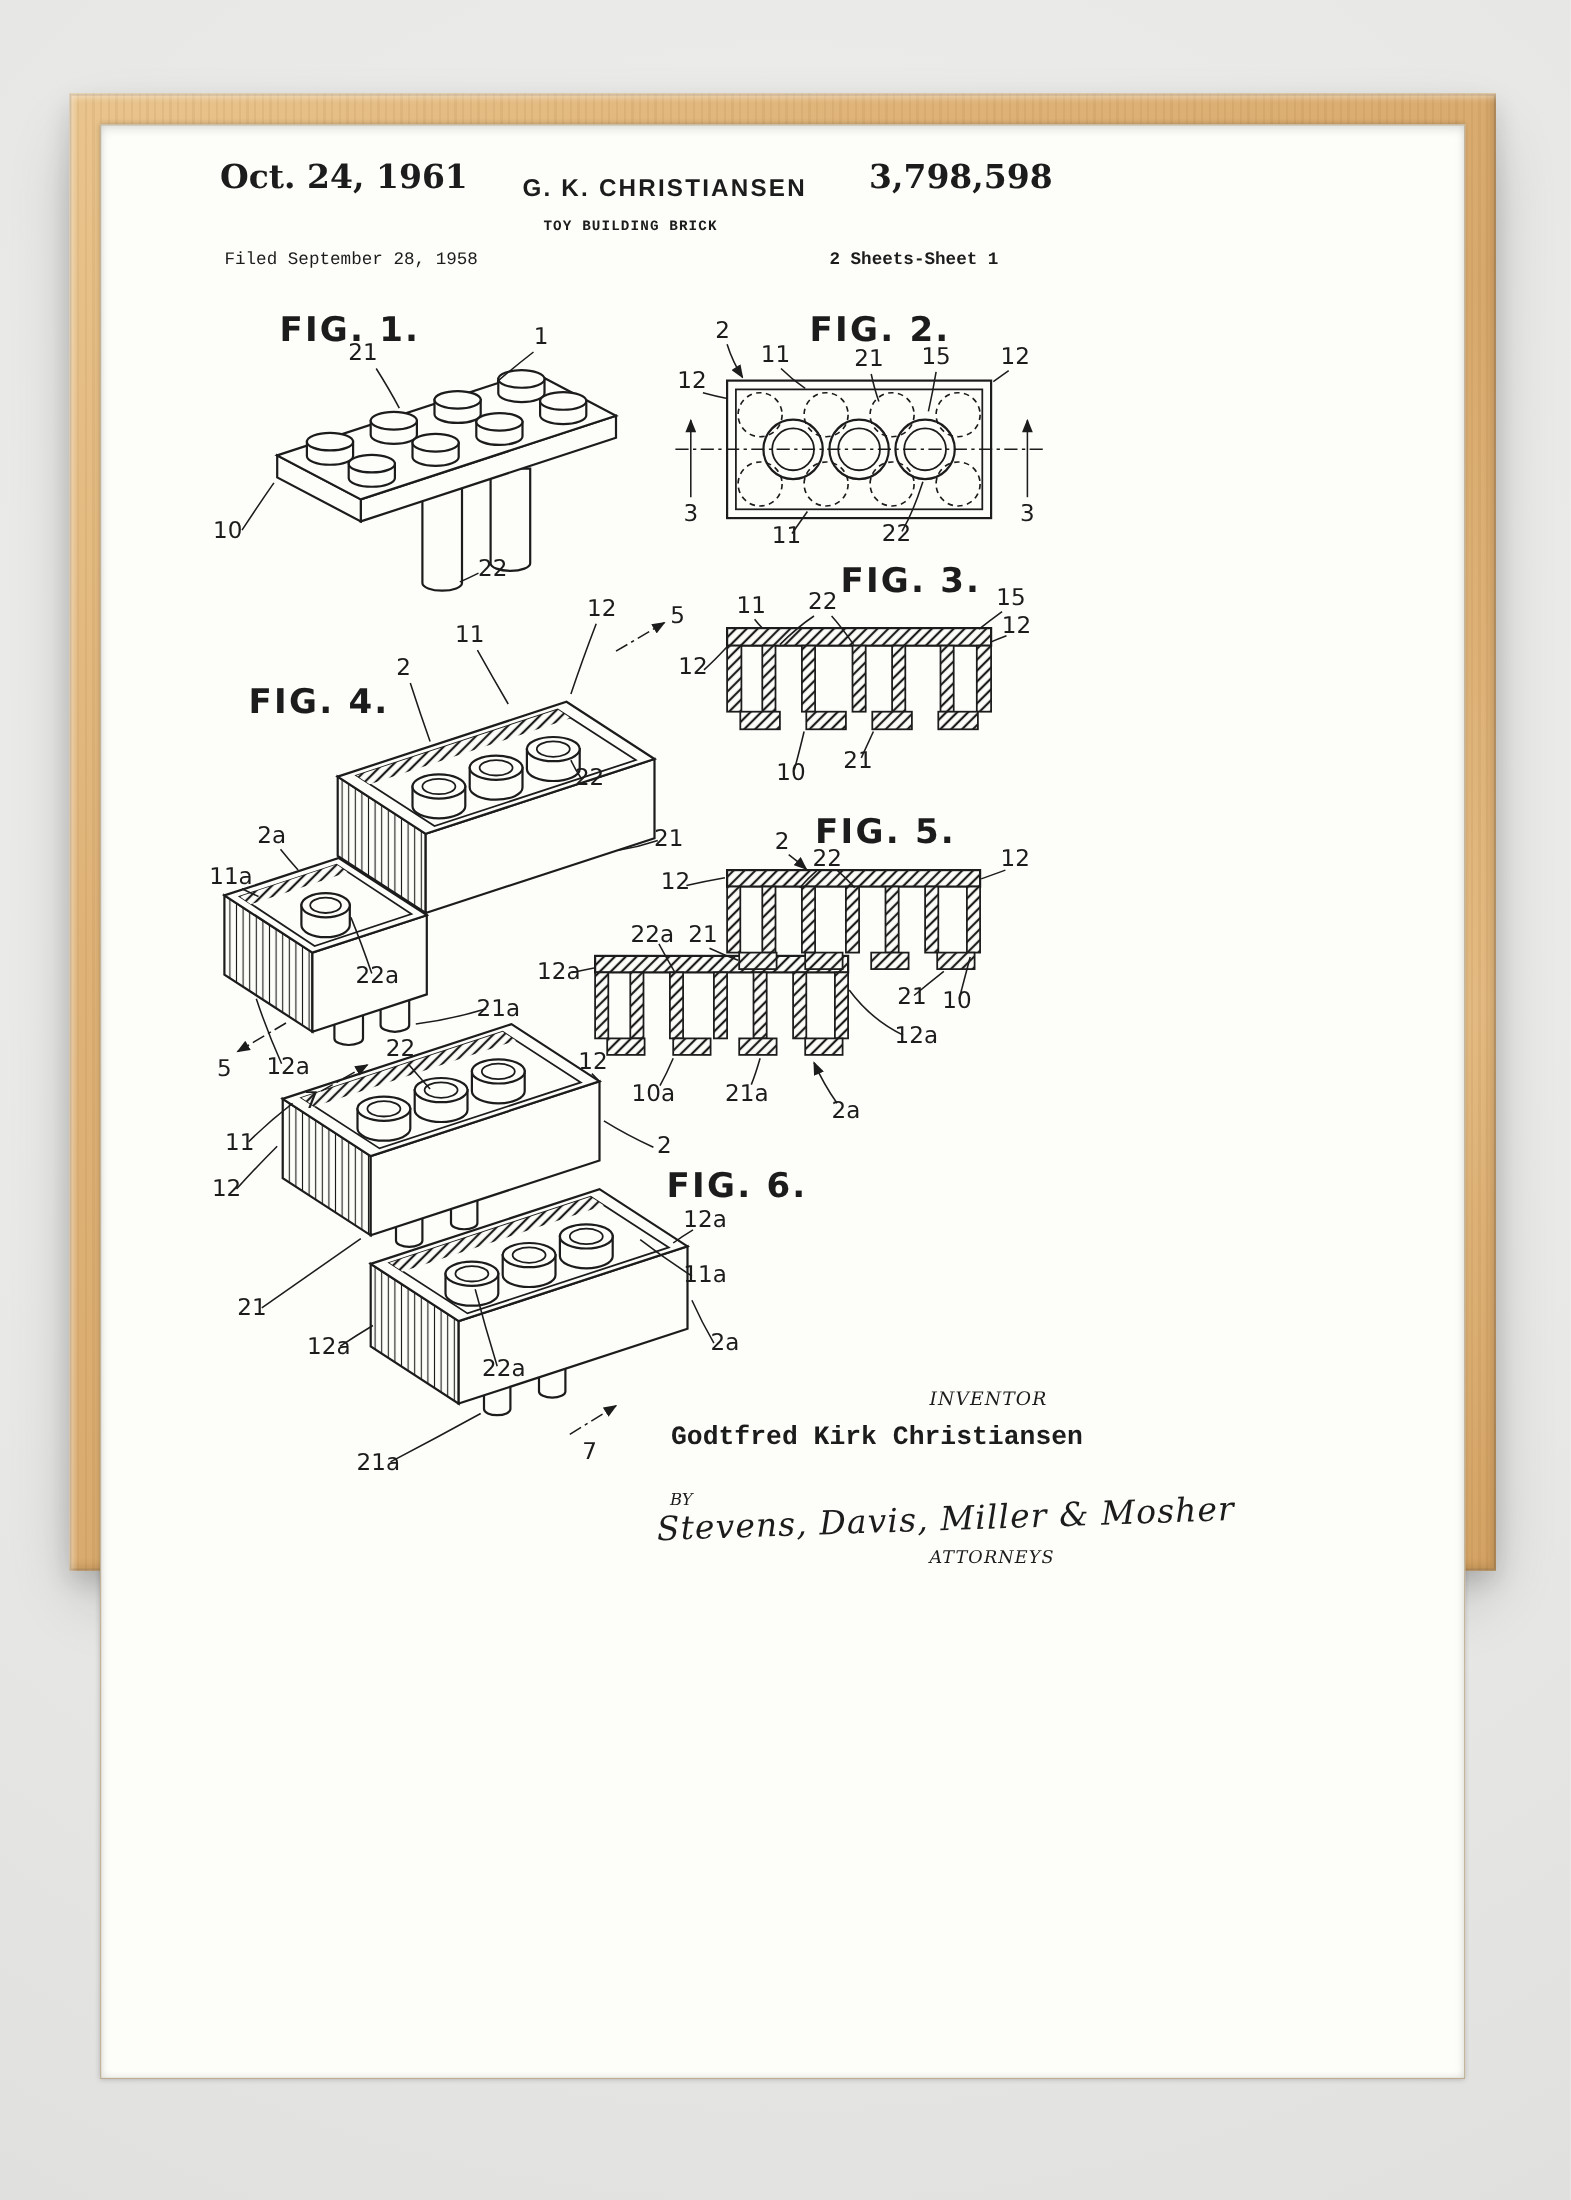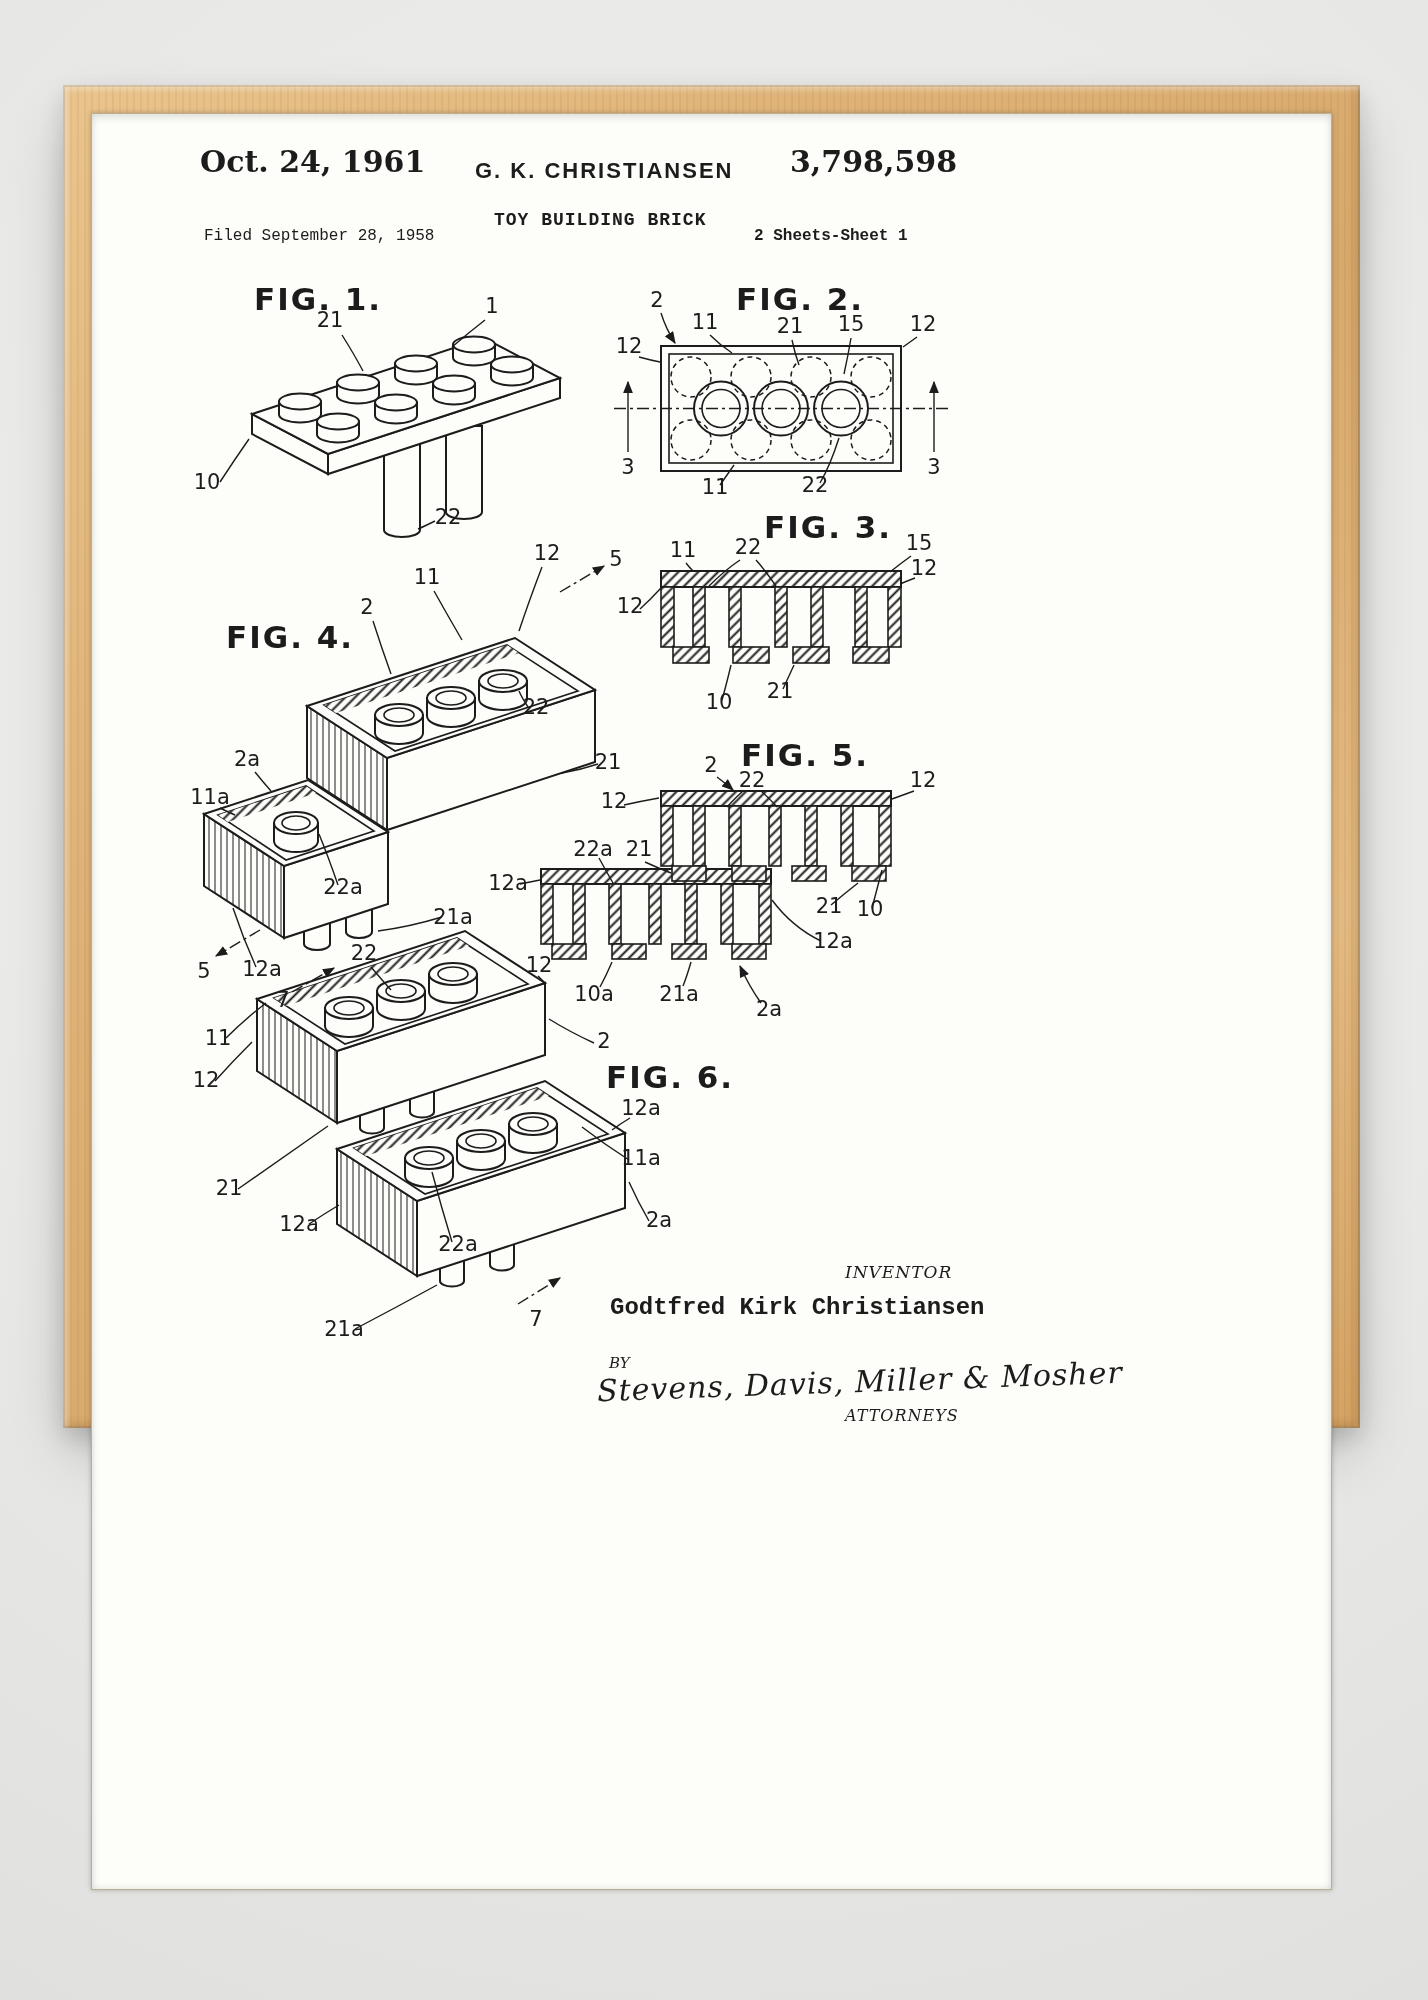--- a/index.html
+++ b/index.html
@@ -43,21 +43,21 @@
   #drawing .figlabel{font-family:"DejaVu Sans",sans-serif;font-size:31px;font-weight:bold;letter-spacing:2px;}
 </style>
 </head>
 <body>
 
 <div class="frame">
   <div class="paper">
 
     <div class="t serifB" style="left:108px;top:30px;font-size:30px;">Oct. 24, 1961</div>
     <div class="t" style="left:368px;top:44px;font-size:22px;font-weight:bold;letter-spacing:2px;margin-left:15px;">G. K. CHRISTIANSEN</div>
-    <div class="t mono" style="left:402px;top:96px;font-size:18px;font-weight:bold;letter-spacing:1px;text-align:center;">TOY BUILDING BRICK</div>
+    <div class="t mono" style="left:402px;top:84px;font-size:13px;font-weight:bold;letter-spacing:1px;text-align:center;">TOY BUILDING BRICK</div>
     <div class="t serifB" style="left:698px;top:30px;font-size:30px;">3,798,598</div>
     <div class="t mono" style="left:112px;top:113px;font-size:16px;">Filed September 28, 1958</div>
     <div class="t mono" style="left:662px;top:113px;font-size:16px;font-weight:bold;text-align:center;">2 Sheets-Sheet 1</div>
 
     <svg id="drawing" viewBox="0 0 1241 1777">
       <defs>
         <pattern id="hatch" width="7" height="7" patternUnits="userSpaceOnUse" patternTransform="rotate(45)">
           <rect width="7" height="7" fill="#fdfdfa"></rect>
           <line x1="3.5" y1="0" x2="3.5" y2="7" stroke="#1c1c1c" stroke-width="2"></line>
         </pattern>

